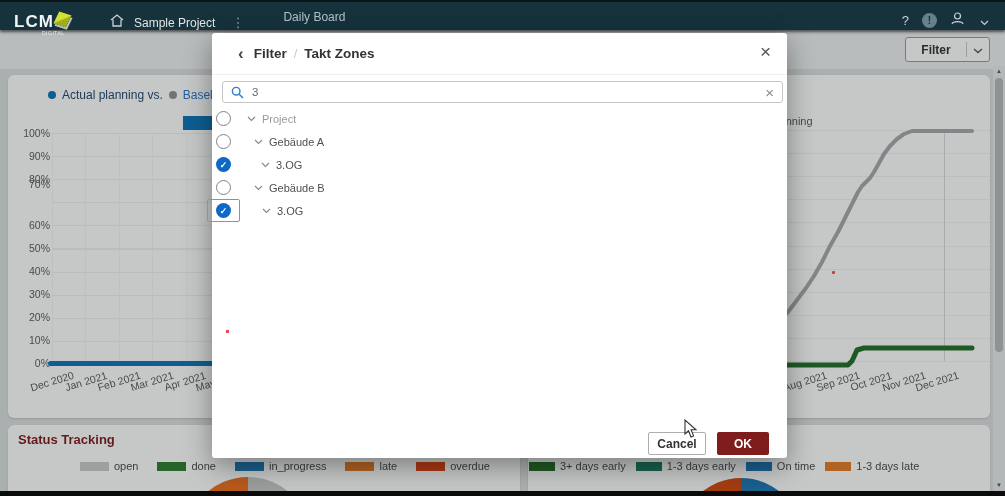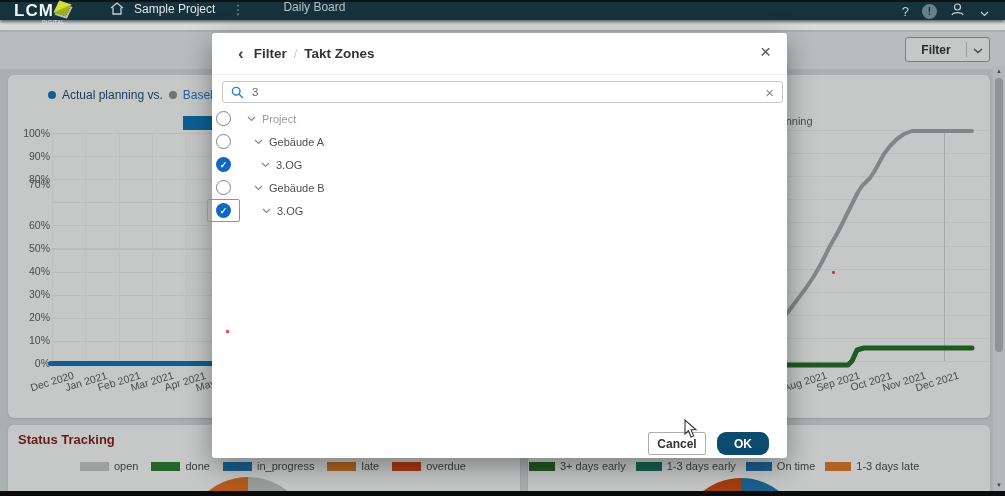--- a/index.html
+++ b/index.html
@@ -1,21 +1,21 @@
 <!DOCTYPE html>
 <html><head>
 <meta charset="utf-8">
 <style>
   html,body{margin:0;padding:0;background:#222;}
   *{box-sizing:border-box;font-family:"Liberation Sans",sans-serif;}
   #screen{position:relative;width:1005px;height:496px;background:#d8dcde;overflow:hidden;}
 
   
-  #header{position:absolute;left:0;top:0;width:1005px;height:20px;background:#15323d;z-index:10;
-          display:flex;align-items:flex-start;border-top:2px solid #0a151a;box-shadow:0 2px 3px rgba(0,0,0,.55);}
+  #header{position:absolute;left:0;top:0;width:1005px;height:30px;background:#15323d;z-index:10;
+          display:flex;align-items:flex-end;border-top:2px solid #0a151a;box-shadow:0 2px 3px rgba(0,0,0,.55);}
   .logo{display:flex;align-items:center;margin-left:14px;position:relative;width:82px;}
   .logo-text{color:#f2f5f5;font-size:17px;font-weight:bold;letter-spacing:1px;line-height:1;}
   .logo-sub{position:absolute;left:28px;top:17px;color:#e8ecec;font-size:5px;letter-spacing:.5px;}
   .logo-cube{width:13px;height:13px;margin-left:2px;margin-top:-4px;transform:rotate(18deg) skewX(-8deg);
              background:linear-gradient(135deg,#d3e232 45%,#9fae1e 55%);box-shadow:2px 2px 0 #b9bfc2;}
   .hicon{color:#c6d2d6;font-size:13px;margin-left:14px;cursor:default;}
   #project-name{color:#e5e5e5;font-size:12px;margin-left:10px;}
   #dots{color:#8fa3aa;font-size:13px;margin-left:16px;}
   #tabs{display:flex;align-self:flex-end;height:26px;margin-left:22px;}
   .tab{font-size:12px;color:#b4c1c6;padding:6px 17px 0 17px;height:26px;}
@@ -56,21 +56,21 @@
           background:repeating-linear-gradient(to bottom,#efefef 0 1px,transparent 1px 23.1px);}
   #vline-r{position:absolute;left:416px;top:55px;width:1px;height:231px;background:#d5d8da;}
   #legend-r-partial{position:absolute;left:243px;top:40px;font-size:11px;color:#5a5a5a;}
   #red-dot-r{position:absolute;left:304px;top:196px;width:3px;height:3px;background:#e05353;border-radius:1px;}
   #curve-svg{position:absolute;left:0;top:0;}
 
   .bcard-title{position:absolute;left:10px;top:7px;font-size:13px;font-weight:600;color:#7f1d1d;}
   .legend-bottom{position:absolute;top:35px;display:flex;align-items:center;font-size:11px;color:#4a4a4a;}
   .lg-item{display:flex;align-items:center;}
   .swatch{display:inline-block;height:9px;margin-right:5px;}
-  #legend-bl{left:72px;gap:13px;}
+  #legend-bl{left:72px;gap:19px;}
   #legend-bl .swatch{width:29px;}
   #legend-br{left:1px;gap:10px;}
   #legend-br .swatch{width:26px;}
   .pie{position:absolute;border-radius:50%;overflow:hidden;}
   .pie .half{position:absolute;top:0;width:50%;height:100%;}
   .pie .left{left:0;} .pie .right{left:50%;}
   #pie-bl{left:177px;top:52px;width:126px;height:126px;}
   #pie-br{left:151px;top:53px;width:124px;height:124px;}
 
   
@@ -337,19 +337,19 @@
               <path d="M1 1 L4.5 4.5 L8 1" fill="none" stroke="#8a8a8a" stroke-width="1.2"></path>
             </svg>
           </span>
         <span class="tlabel">3.OG</span>
       </div>
     </div>
 
     <div id="red-speck"></div>
 
     <button class="mbtn" id="btn-cancel">Cancel</button>
-    <button class="mbtn" id="btn-ok" style="background: #0c4a6e; border-radius: 9px;">OK</button>
+    <button class="mbtn" id="btn-ok" style="background: #7f1d1d;">OK</button>
   </div>
 
   <svg id="cursor" width="14" height="20" viewBox="0 0 14 20">
     <path d="M1 1 L1 15 L4.5 11.8 L7 18 L9.6 16.9 L7.1 10.8 L12 10.8 Z" fill="#fff" stroke="#333" stroke-width="1.1"></path>
   </svg>
 </div>
 
 </body></html>

